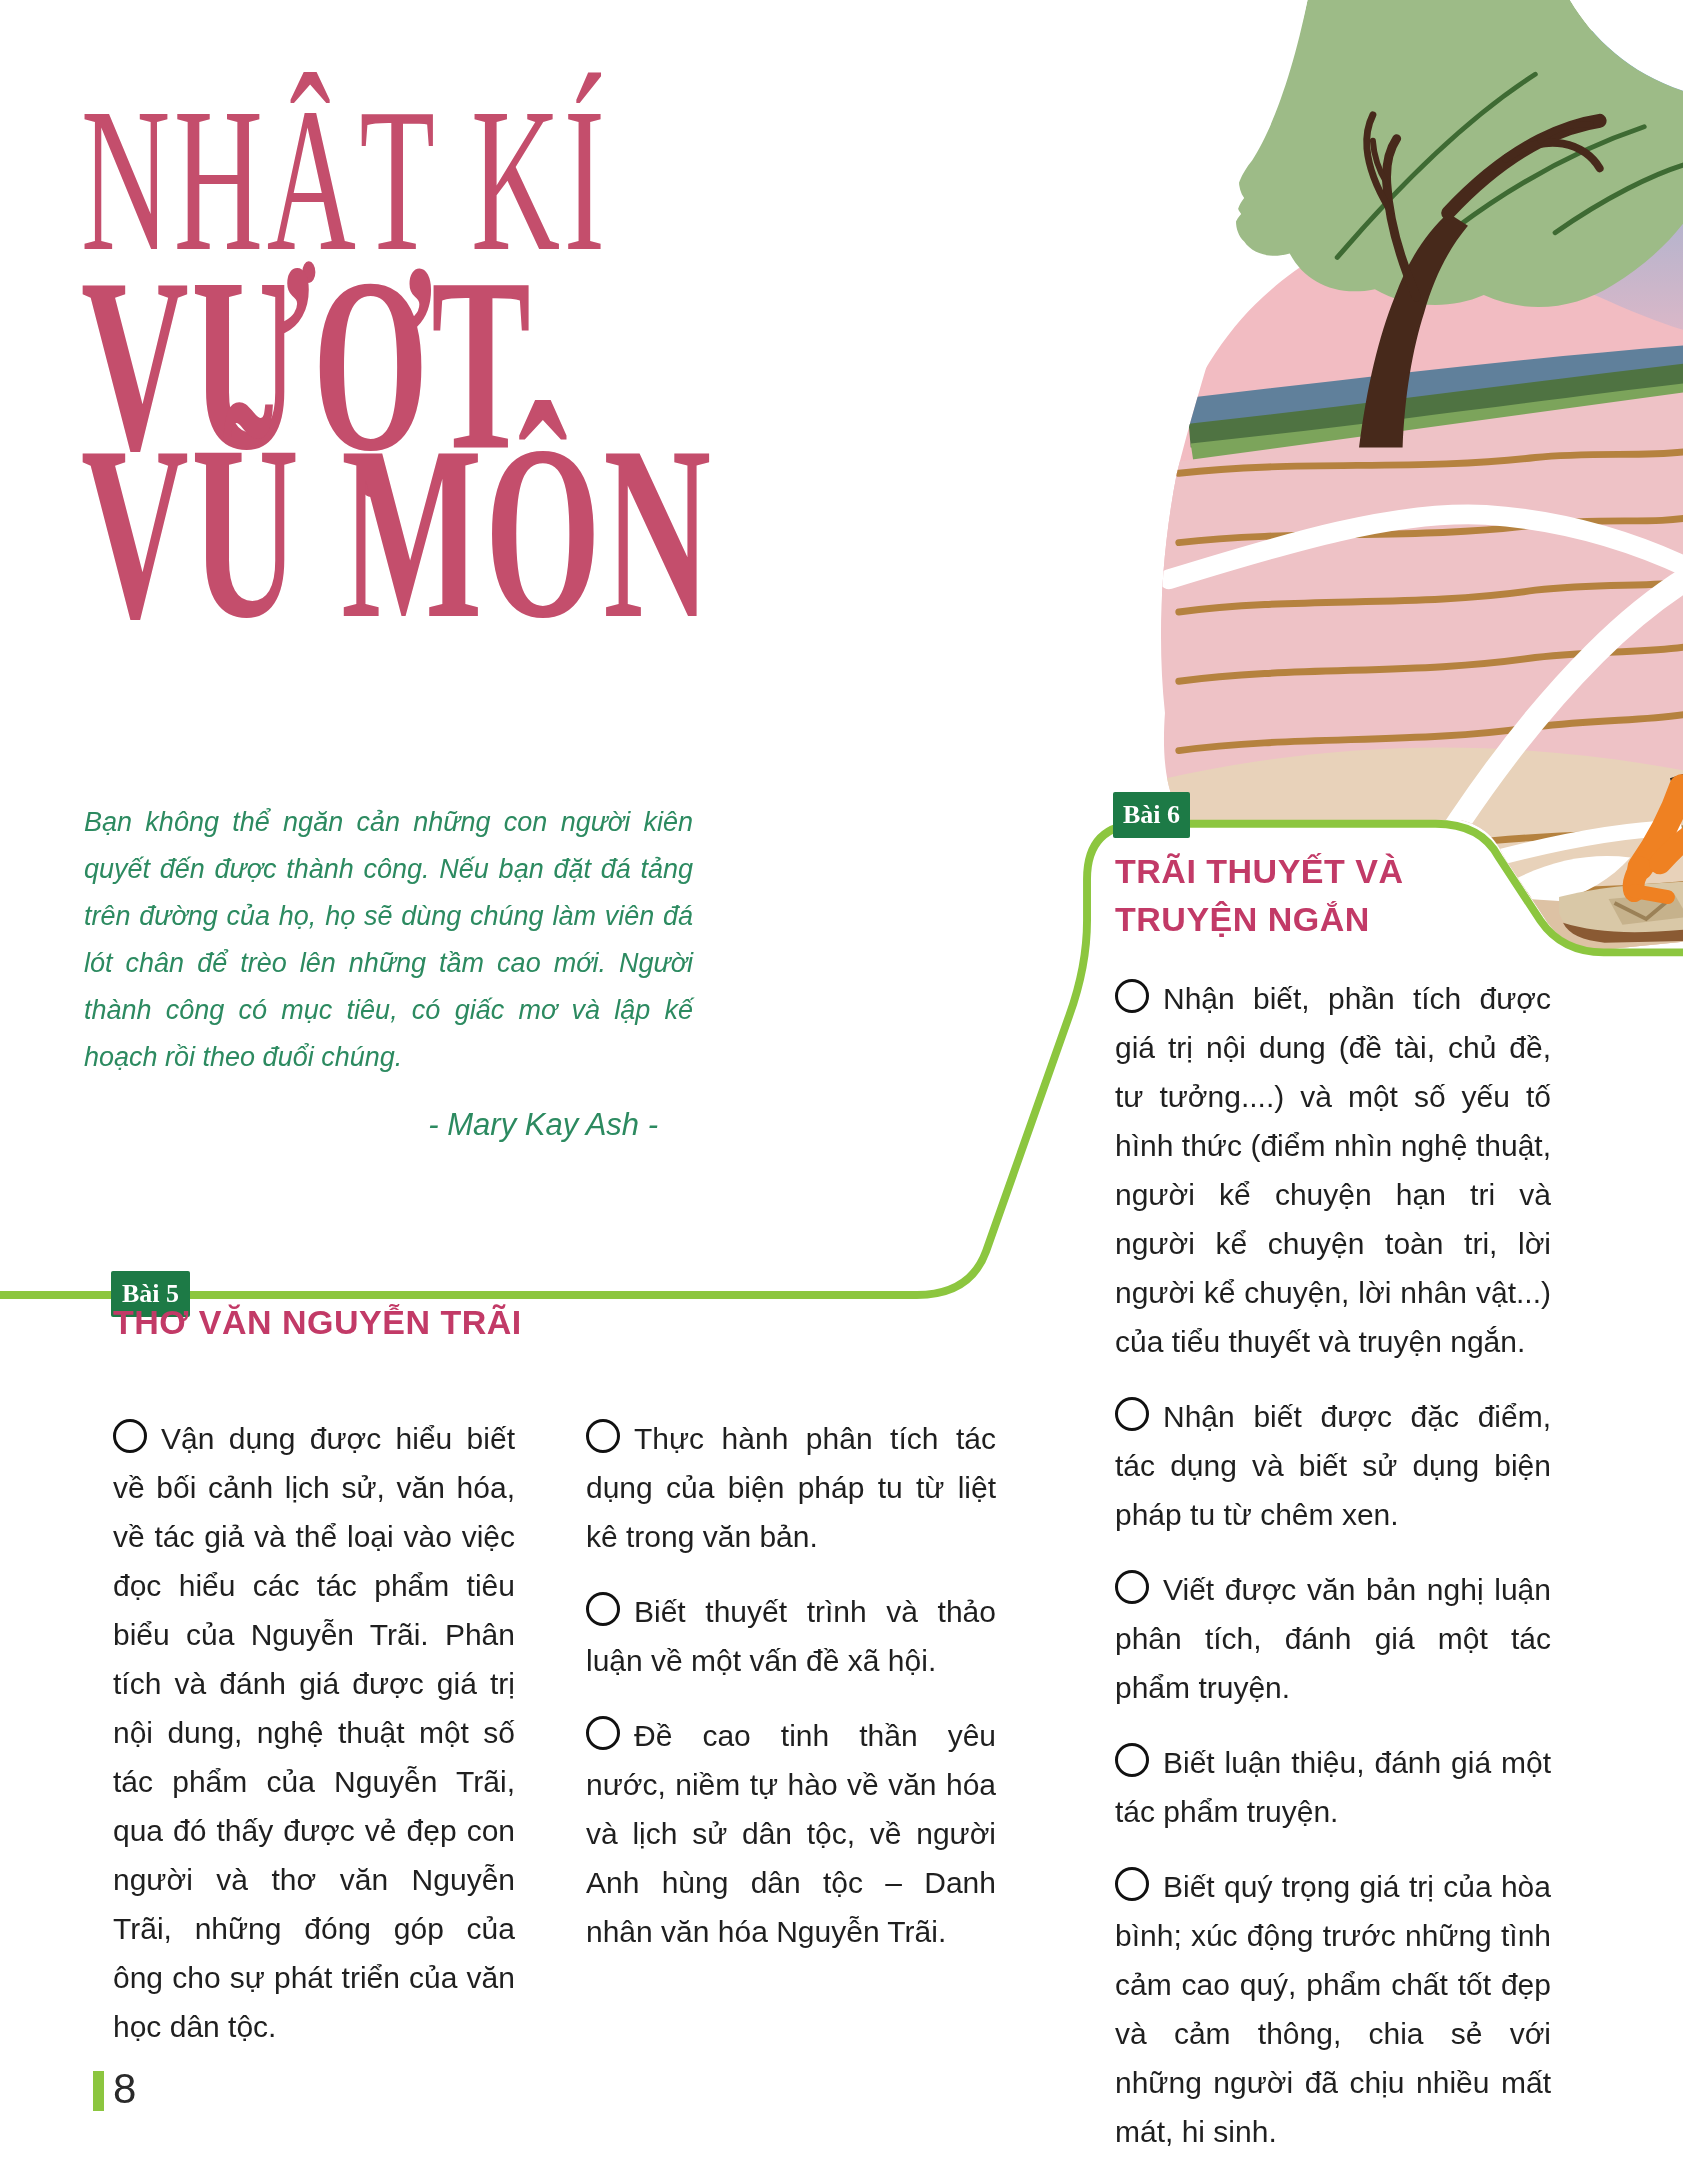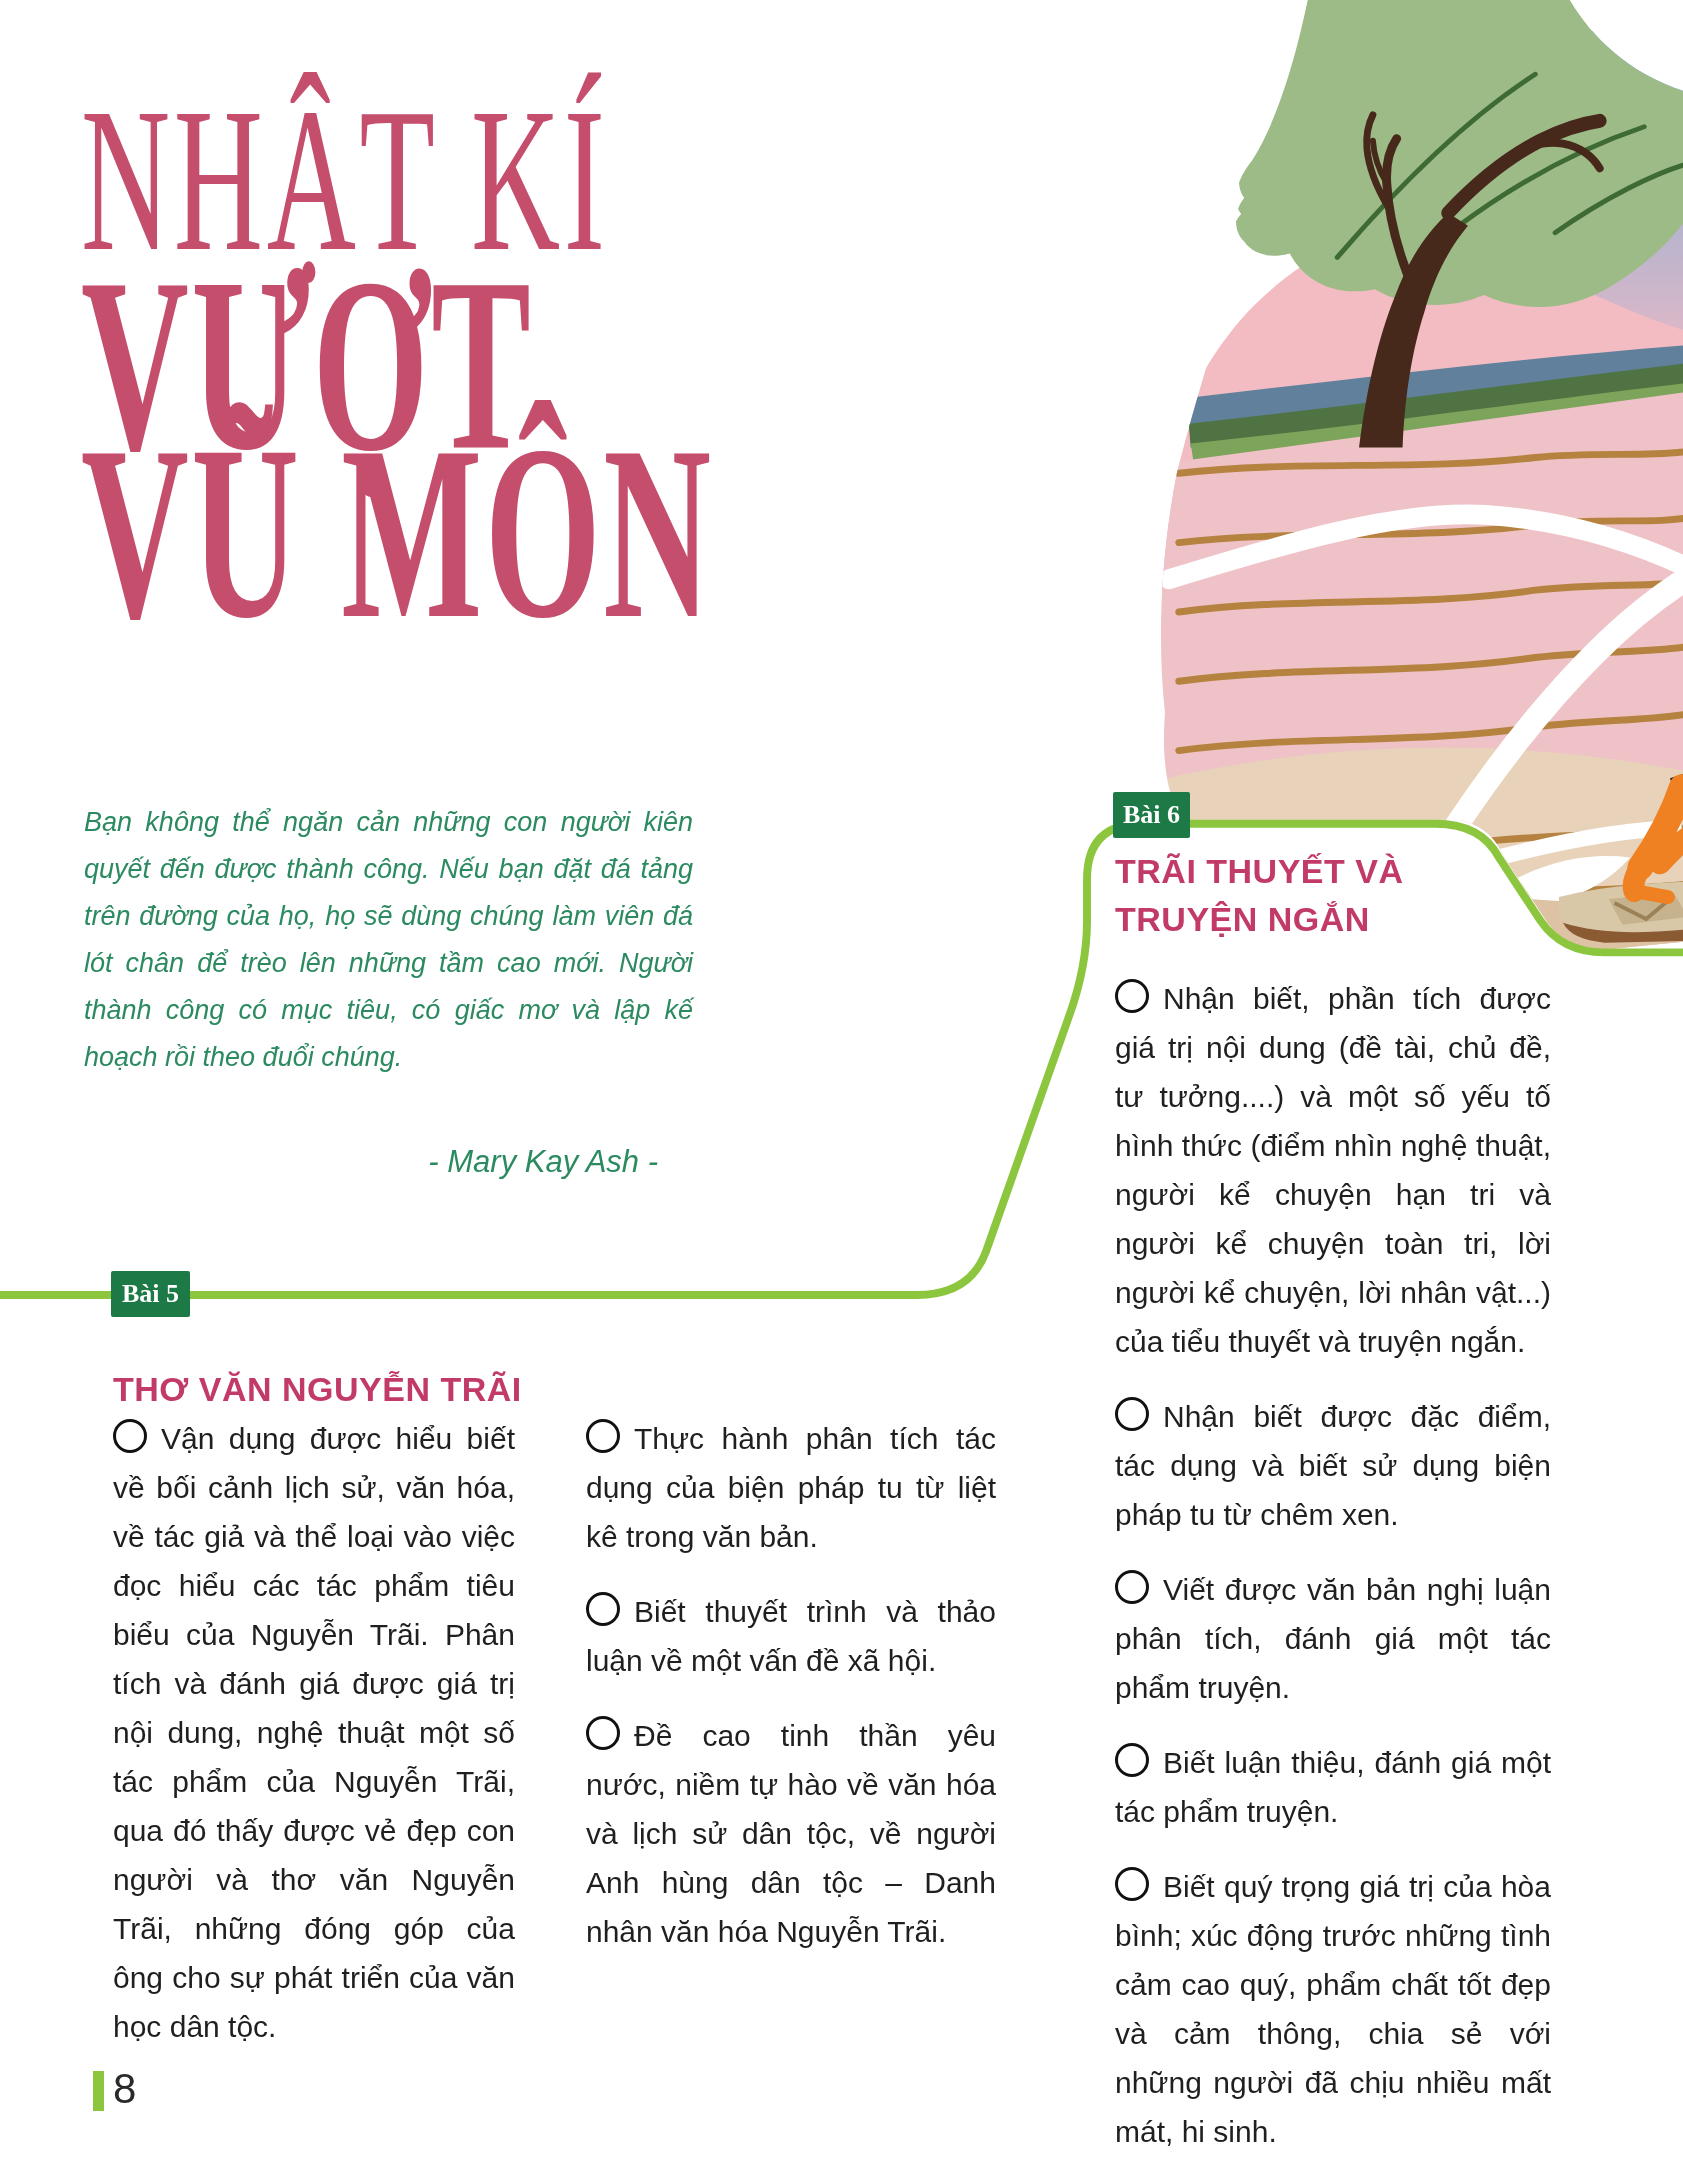--- a/index.html
+++ b/index.html
@@ -16,30 +16,30 @@
     font-family:"Liberation Serif", serif;transform-origin:0 0;}
   .title-thin{font-size:206px;font-weight:400;line-height:1;transform:scaleX(.60);letter-spacing:6px;top:77px;}
   .title-bold{font-size:249px;font-weight:700;line-height:1;transform:scaleX(.60);letter-spacing:4px;}
   .title-b2{top:240px;}
   .title-b3{top:408px;}
 
   
   .quote{left:84px;top:799px;width:609px;font-size:27px;line-height:47px;
     font-style:italic;color:#2c8a60;text-align:justify;}
   .quote-attrib{left:84px;top:1107px;width:574px;text-align:right;
-    font-size:31px;font-style:italic;color:#2c8a60;margin-top:37px;}
+    font-size:31px;font-style:italic;color:#2c8a60;}
 
   
   .badge{background:#1d7a46;color:#fff;border-radius:2px;
     font-family:"Liberation Serif", serif;font-weight:700;font-size:26px;
     display:flex;align-items:center;justify-content:center;z-index:6;}
   .badge5{left:111px;top:1271px;width:79px;height:46px;}
   .badge6{left:1113px;top:792px;width:77px;height:46px;}
   .sec-title{color:#c23a67;font-weight:700;font-size:34px;letter-spacing:0.5px;z-index:6;}
-  .sec5-title{left:113px;top:1370px;}
+  .sec5-title{left:113px;top:1303px;}
   .sec6-title{left:1115px;top:847px;width:376px;line-height:48px;}
 
   
   .col{z-index:6;}
   .col1{left:113px;top:1414px;width:402px;}
   .col2{left:586px;top:1414px;width:410px;}
   .col3{left:1115px;top:974px;width:436px;}
   .item{font-size:30px;line-height:49px;text-align:justify;margin:0 0 26px 0;color:#1f1f1f;}
   .ring{display:inline-block;width:28px;height:28px;border:3px solid #111;
     border-radius:50%;margin-right:14px;vertical-align:-4px;background:transparent;}

